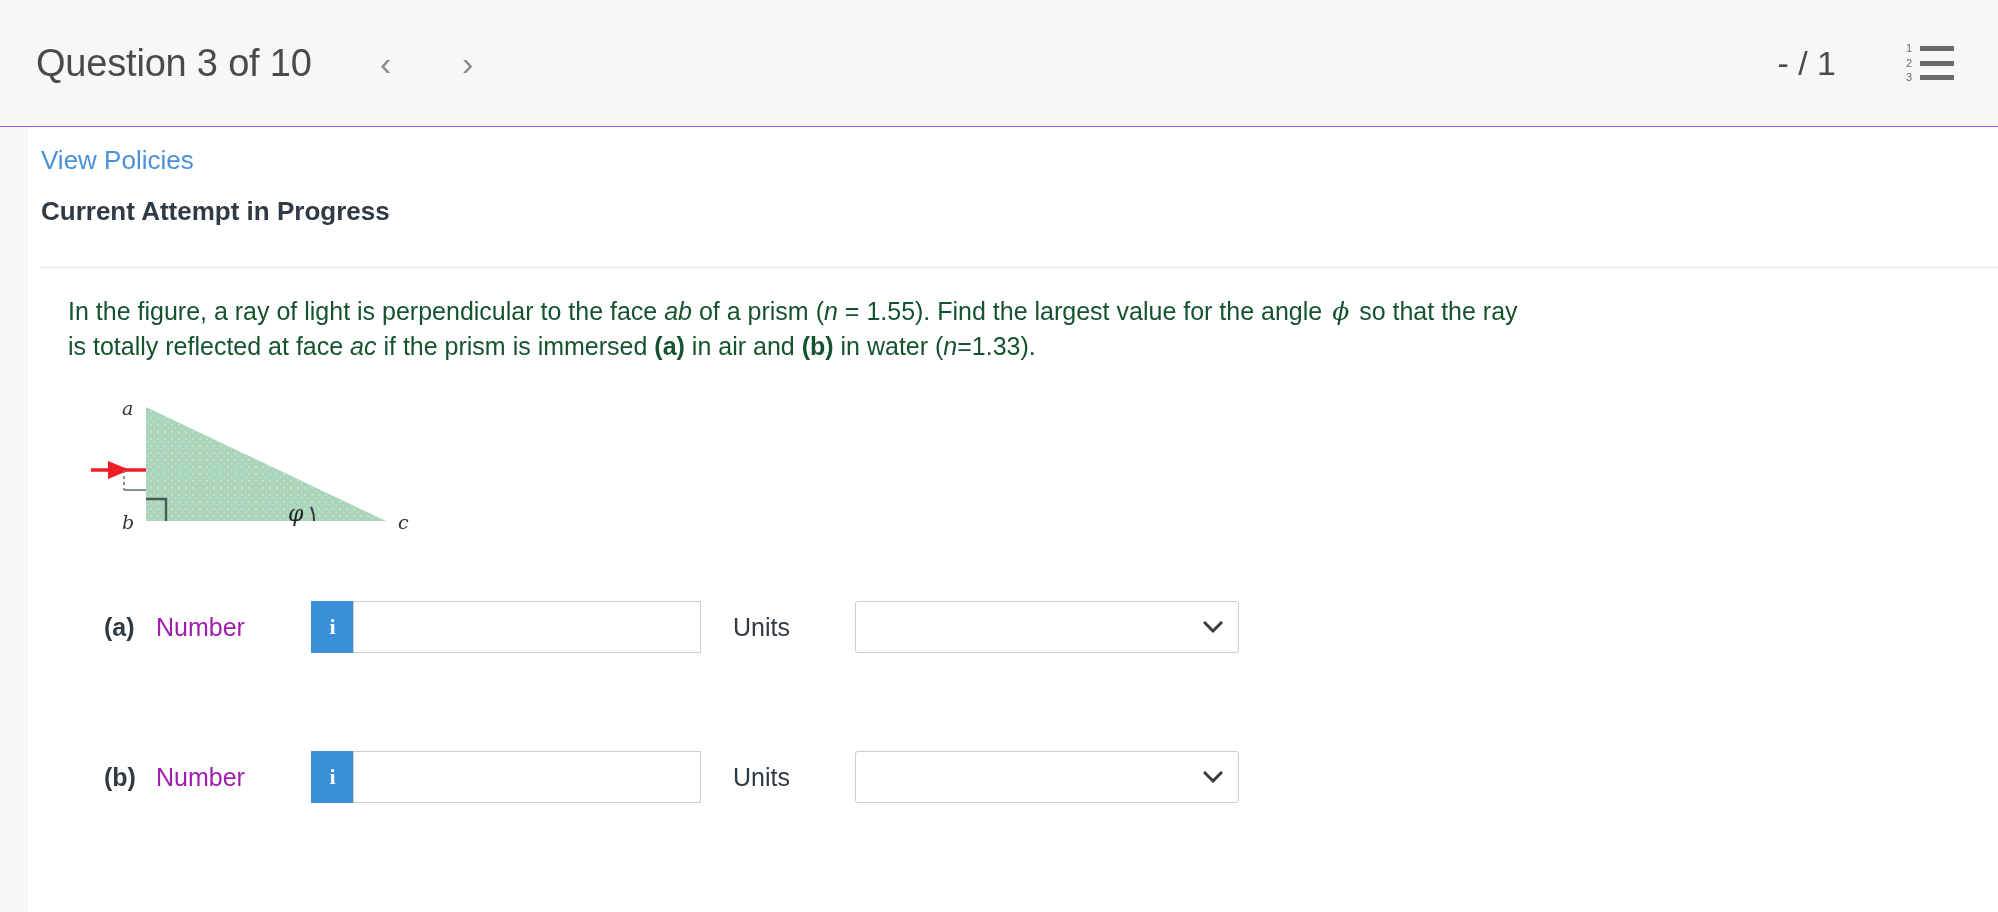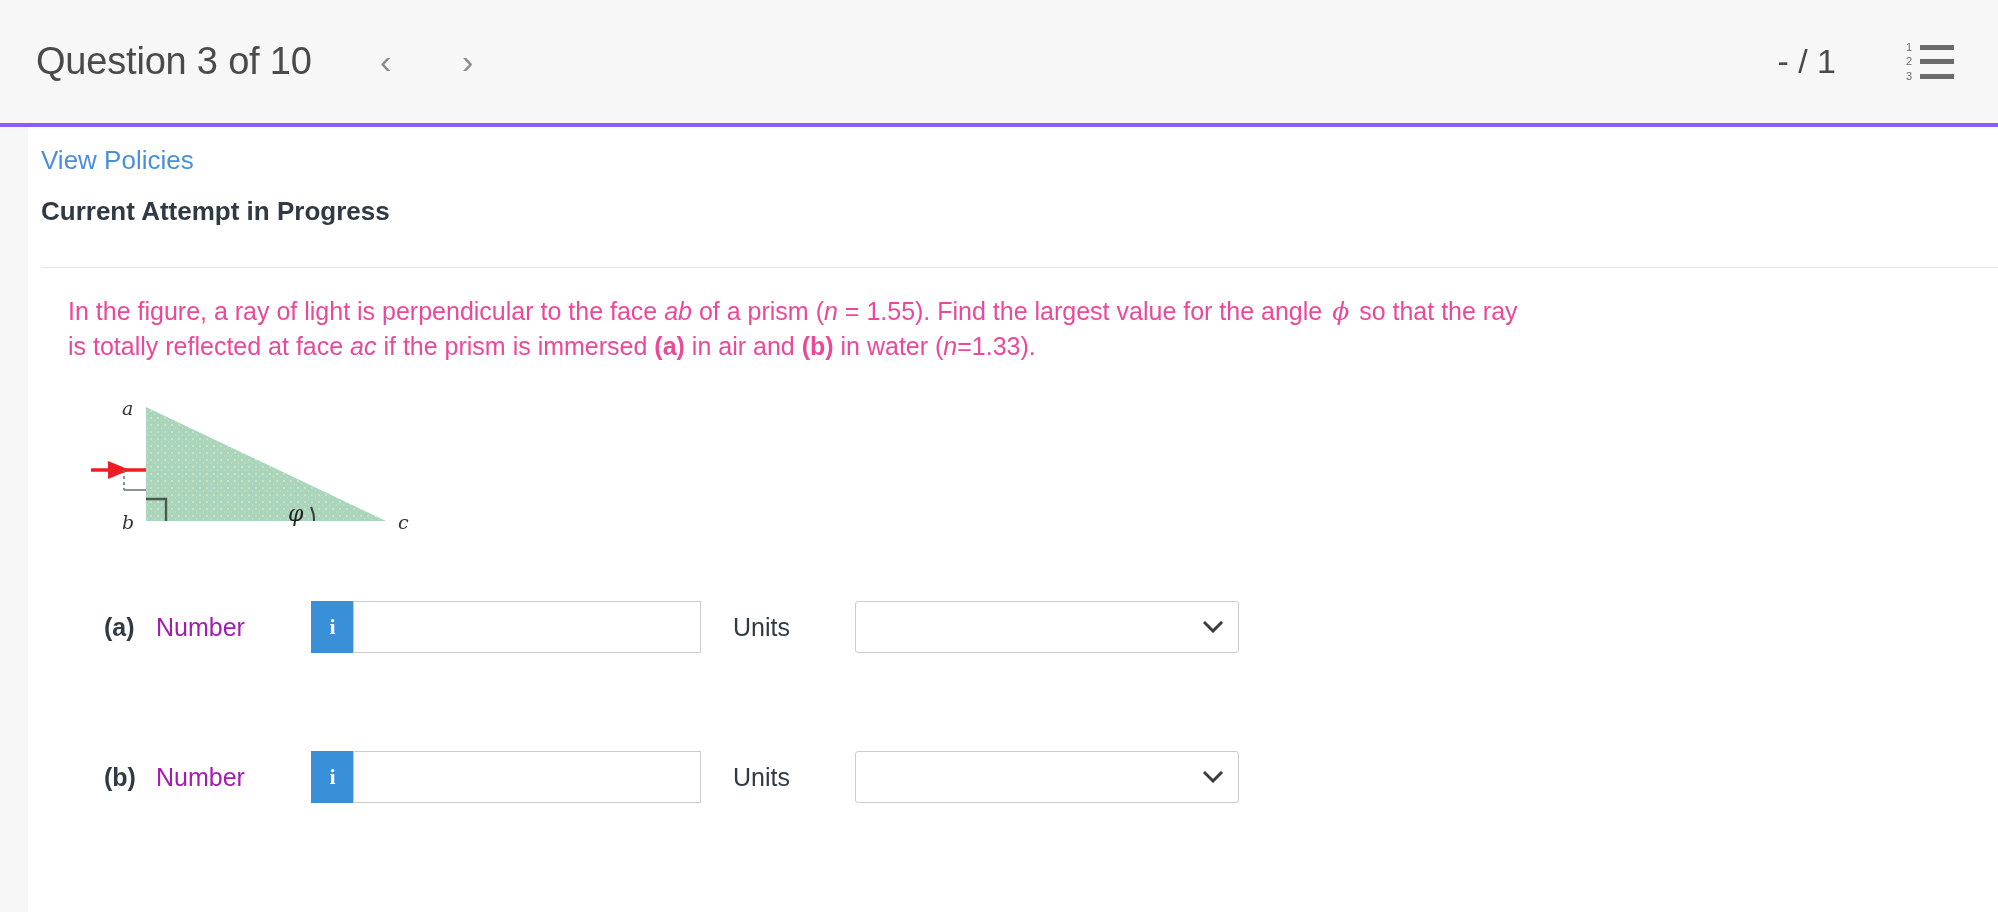--- a/index.html
+++ b/index.html
@@ -17,21 +17,21 @@
     overflow: hidden;
     background: #ffffff;
   }
 
   
   .topbar {
     position: absolute;
     top: 0; left: 0;
     width: 1998px; height: 127px;
     background: #f7f7f7;
-    border-bottom: 4px solid #8b5cf6;
+    border-bottom: 1px solid #8b5cf6;
     display: flex;
     align-items: center;
   }
   .q-title {
     margin-left: 36px;
     font-size: 38px;
     color: #4a4a4a;
     font-weight: 400;
     letter-spacing: -0.2px;
     white-space: nowrap;
@@ -134,21 +134,21 @@
   }
 
   .qbody {
     margin-left: 32px;
     margin-top: 26px;
     margin-right: 60px;
   }
   .qtext {
     font-size: 25px;
     line-height: 1.36;
-    color: #ec4899;
+    color: #14532d;
     max-width: 1465px;
   }
   .qtext i { font-style: italic; }
   .qtext b { font-weight: bold; }
   .phi {
     font-family: "DejaVu Serif", serif;
     font-style: italic;
     font-size: 25px;
     padding: 0 3px;
   }

